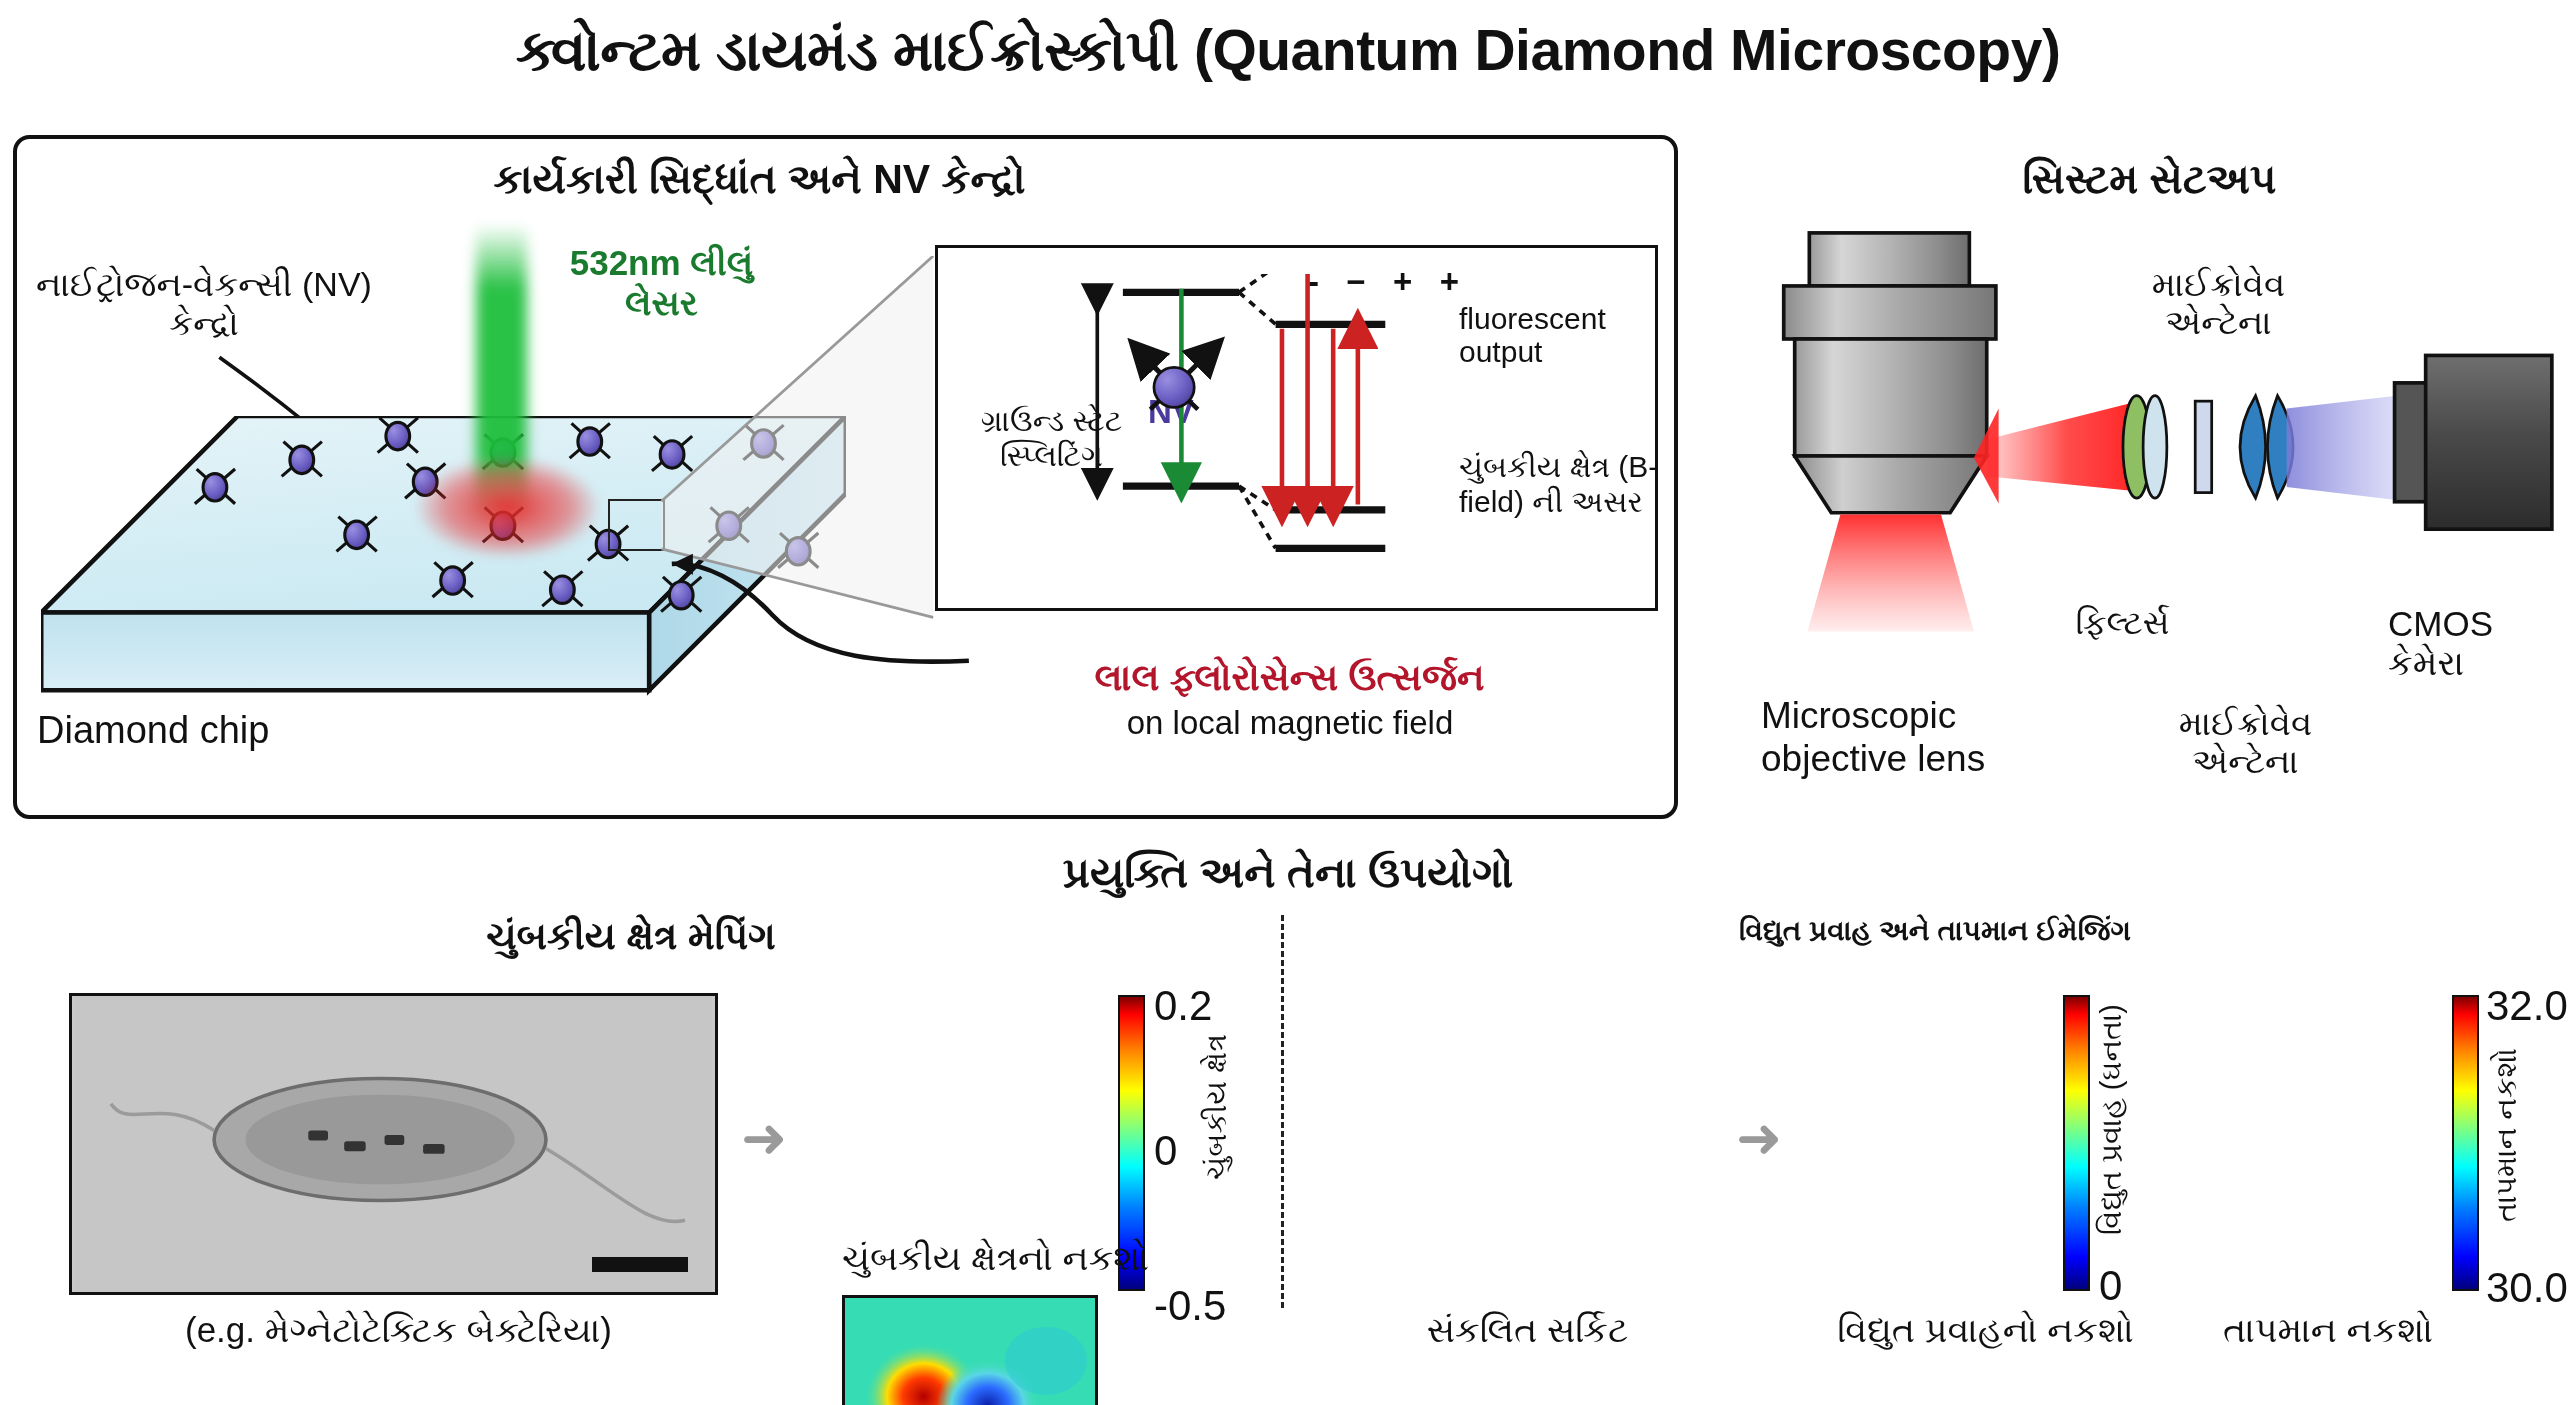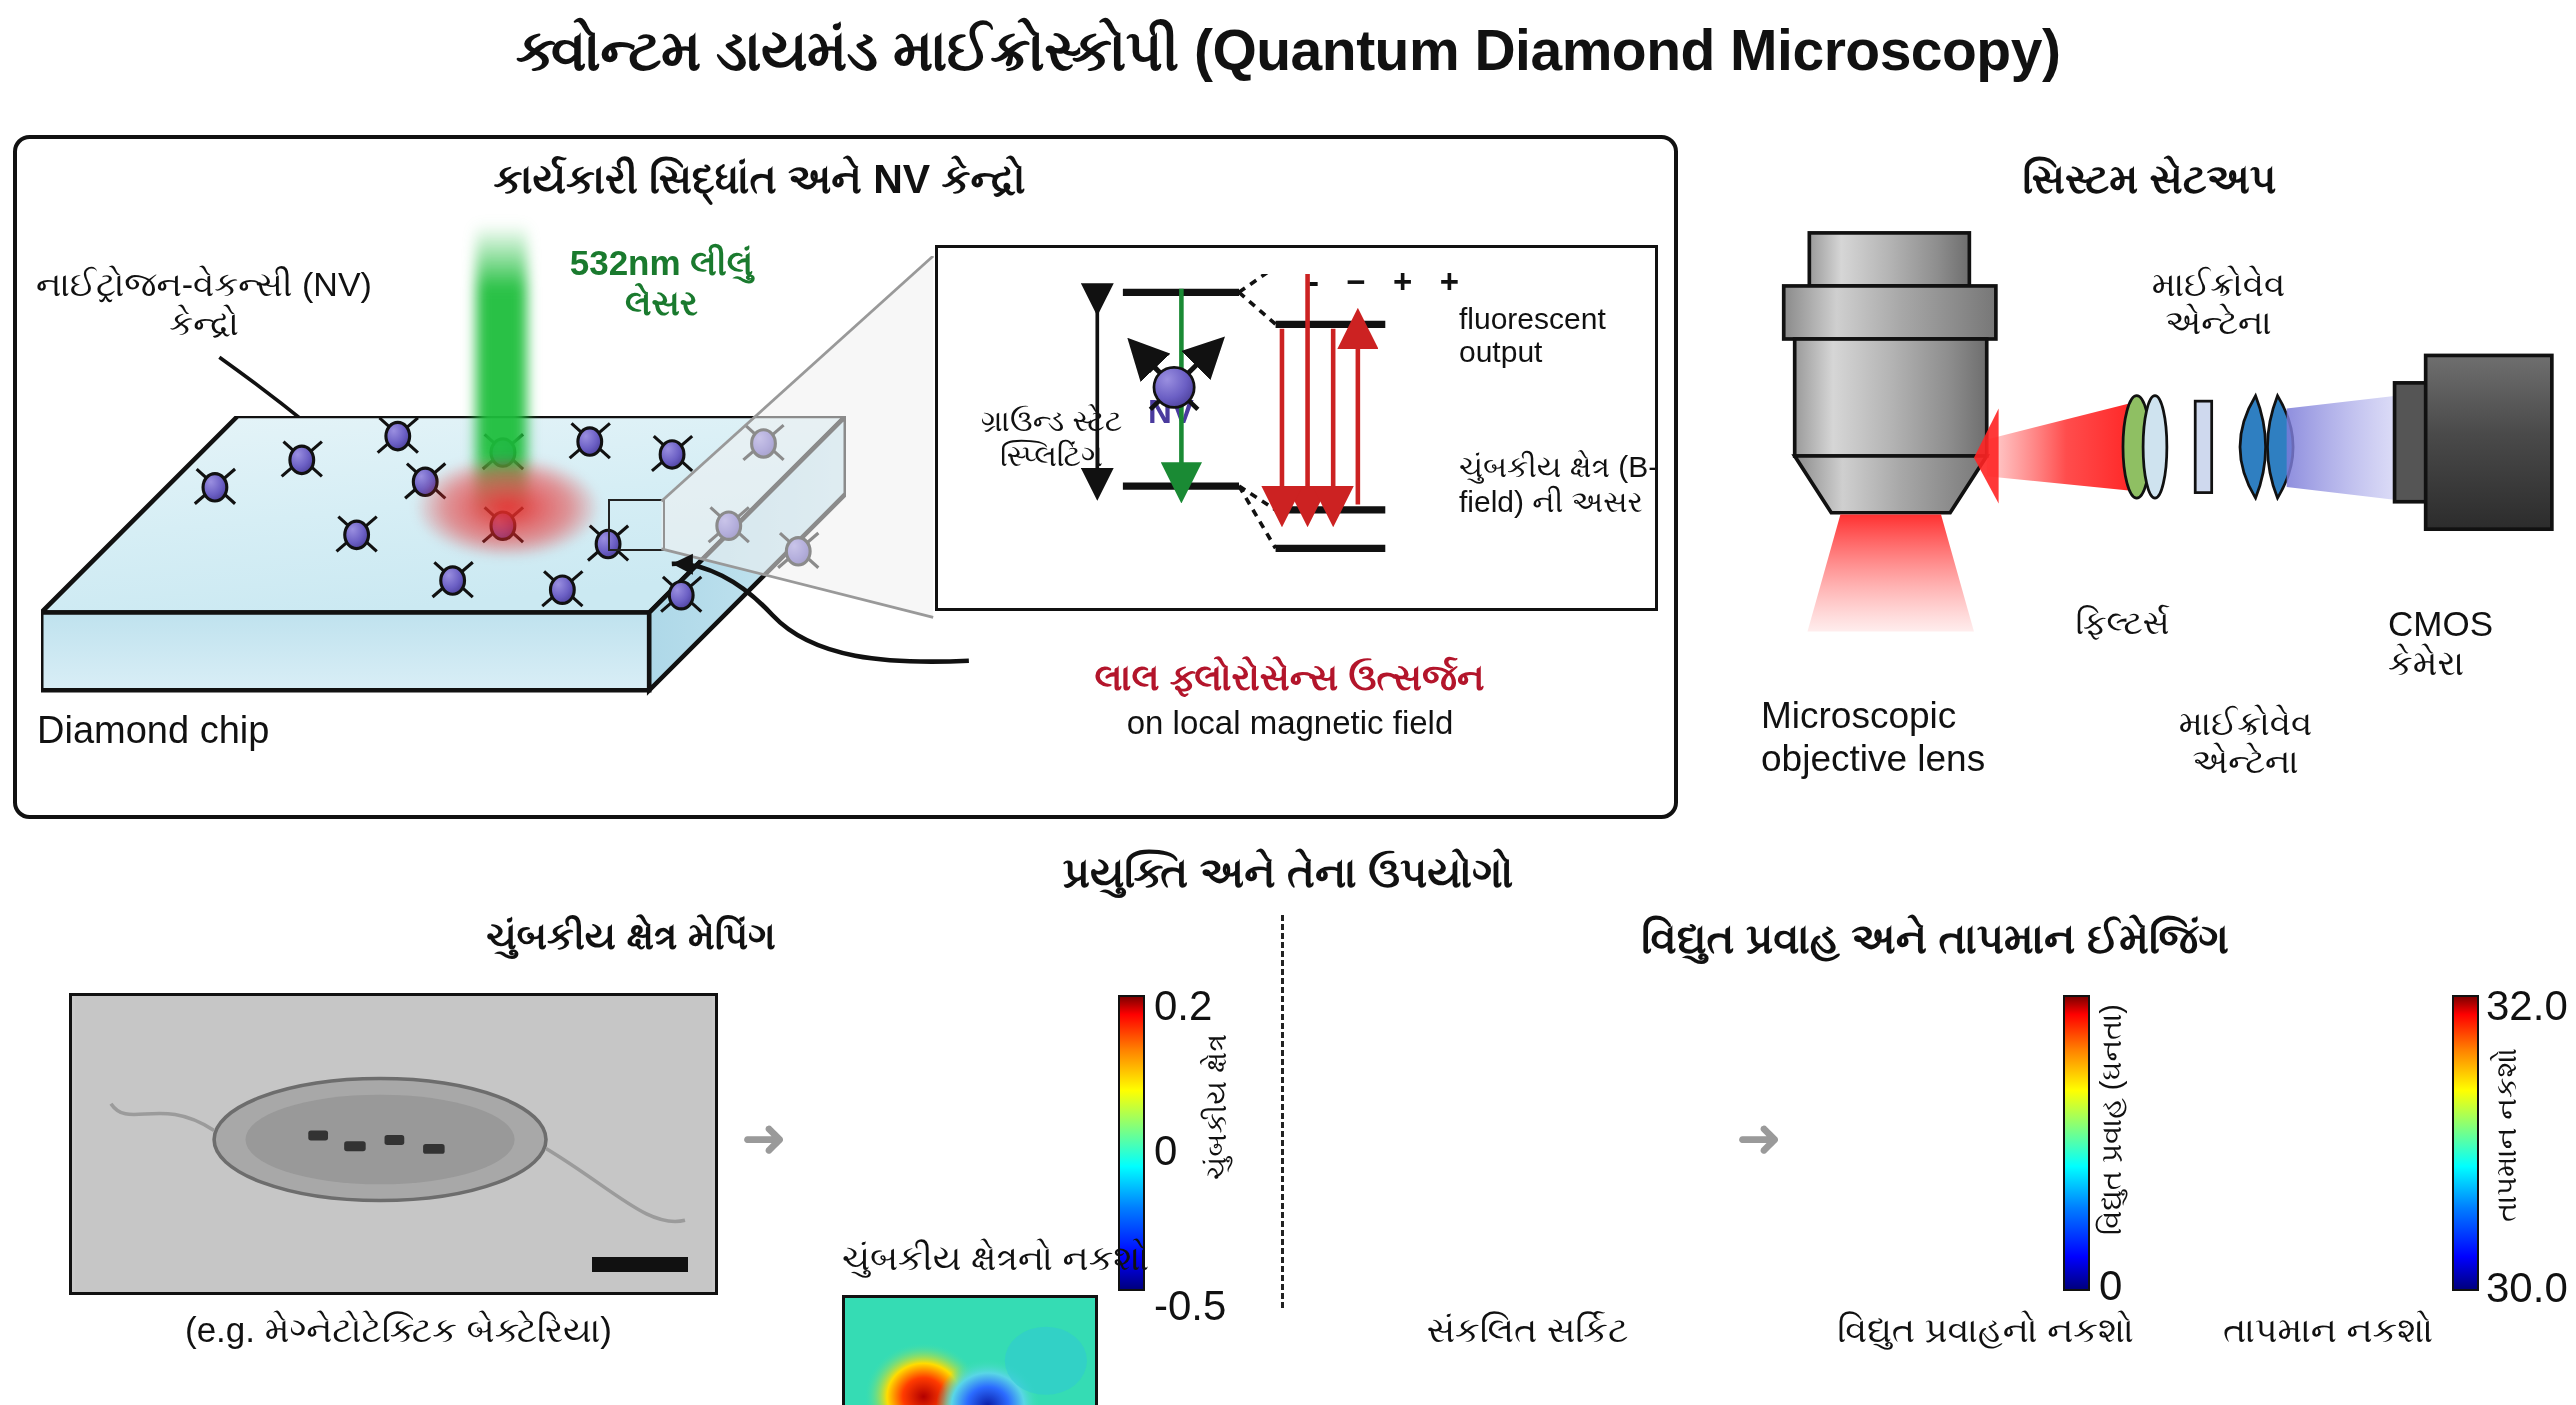--- a/index.html
+++ b/index.html
@@ -41,21 +41,21 @@
   #emission-desc{left:906px;top:704px;width:768px;font-size:33px;line-height:1.18;text-align:center;}
   #mw-label-top{left:2104px;top:265px;width:229px;font-size:34px;line-height:1.12;text-align:center;}
   #filters-label{left:2054px;top:604px;width:137px;font-size:33px;text-align:center;}
   #mw-label-bottom{left:2131px;top:704px;width:229px;font-size:34px;line-height:1.12;text-align:center;}
   #cmos-label{left:2388px;top:604px;width:183px;font-size:35px;line-height:1.12;}
   #objective-label{left:1761px;top:695px;width:302px;font-size:37px;line-height:1.15;}
 
   
   #apps-title{left:0;top:849px;width:2576px;font-size:42px;font-weight:700;}
   #mag-title{left:311px;top:915px;width:640px;font-size:38px;font-weight:700;text-align:center;}
-  #elec-title{left:1409px;top:915px;width:1052px;font-size:42px;font-weight:700;text-align:center;}
+  #elec-title{left:1409px;top:915px;width:1052px;font-size:28px;font-weight:700;text-align:center;}
   #divider{left:1281px;top:915px;width:0;height:393px;border-left:3.7px dashed #222;}
 
   .cap{font-size:35px;text-align:center;}
   .panel-img{border:3.7px solid #111;box-sizing:border-box;position:relative;overflow:hidden;}
   .scalebar{position:absolute;height:14.6px;background:#111;}
   .arrow-grey{position:absolute;color:#9a9a9a;font-size:55px;line-height:1;}
 
   .cbar{position:absolute;width:27.4px;border:2.7px solid #111;box-sizing:border-box;}
   .cbar-jet{background:linear-gradient(to top,#00007f 0%,#0000ff 11%,#0080ff 28%,#00ffff 42%,#7fff7f 55%,#ffff00 68%,#ff8000 82%,#ff0000 94%,#7f0000 100%);}
   .cbar-tick{position:absolute;font-size:42px;}

